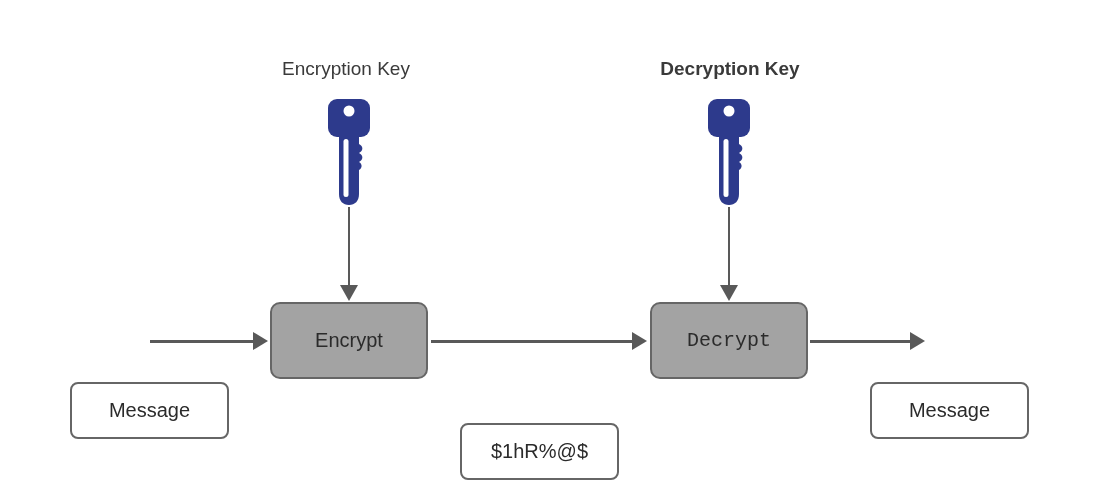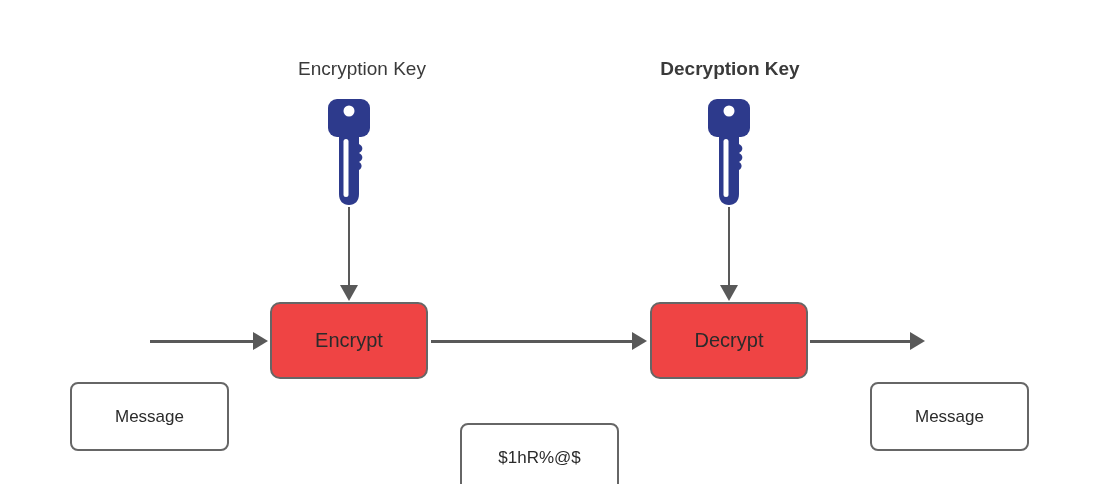--- a/index.html
+++ b/index.html
@@ -15,21 +15,21 @@
   }
 
   .key-label {
     position: absolute;
     width: 220px;
     text-align: center;
     font-size: 19px;
     color: #3a3a3a;
     top: 58px;
   }
-  .key-label.enc { left: 252px; }
+  .key-label.enc { left: 236px; }
   .key-label.dec { left: 620px; font-weight: bold; }
 
   .key-icon {
     position: absolute;
     width: 44px;
     height: 107px;
     top: 99px;
   }
   .key-icon.enc { left: 327px; }
   .key-icon.dec { left: 707px; }
@@ -62,44 +62,44 @@
     border-bottom: 9px solid transparent;
     border-left: 15px solid #595959;
     top: 332px;
   }
 
   .proc-box {
     position: absolute;
     top: 302px;
     width: 158px;
     height: 77px;
-    background: #ef4444;
+    background: #a3a3a3;
     border: 2.5px solid #666666;
     border-radius: 10px;
     display: flex;
     align-items: center;
     justify-content: center;
     font-size: 20px;
     color: #2b2b2b;
   }
   .proc-box.encrypt { left: 270px; }
-  .proc-box.decrypt { left: 650px; }
+  .proc-box.decrypt { left: 650px; font-family: Liberation Mono, monospace; }
 
   .data-box {
     position: absolute;
     top: 382px;
     width: 159px;
-    height: 69px;
+    height: 57px;
     background: #ffffff;
     border: 2.5px solid #666666;
     border-radius: 8px;
     display: flex;
     align-items: center;
     justify-content: center;
-    font-size: 17px;
+    font-size: 20px;
     color: #2b2b2b;
   }
   .data-box.msg-in  { left: 70px; }
   .data-box.cipher  { left: 460px; margin-top: 41px; }
   .data-box.msg-out { left: 870px; }
 </style>
 </head>
 <body>
 
 <div class="canvas">

